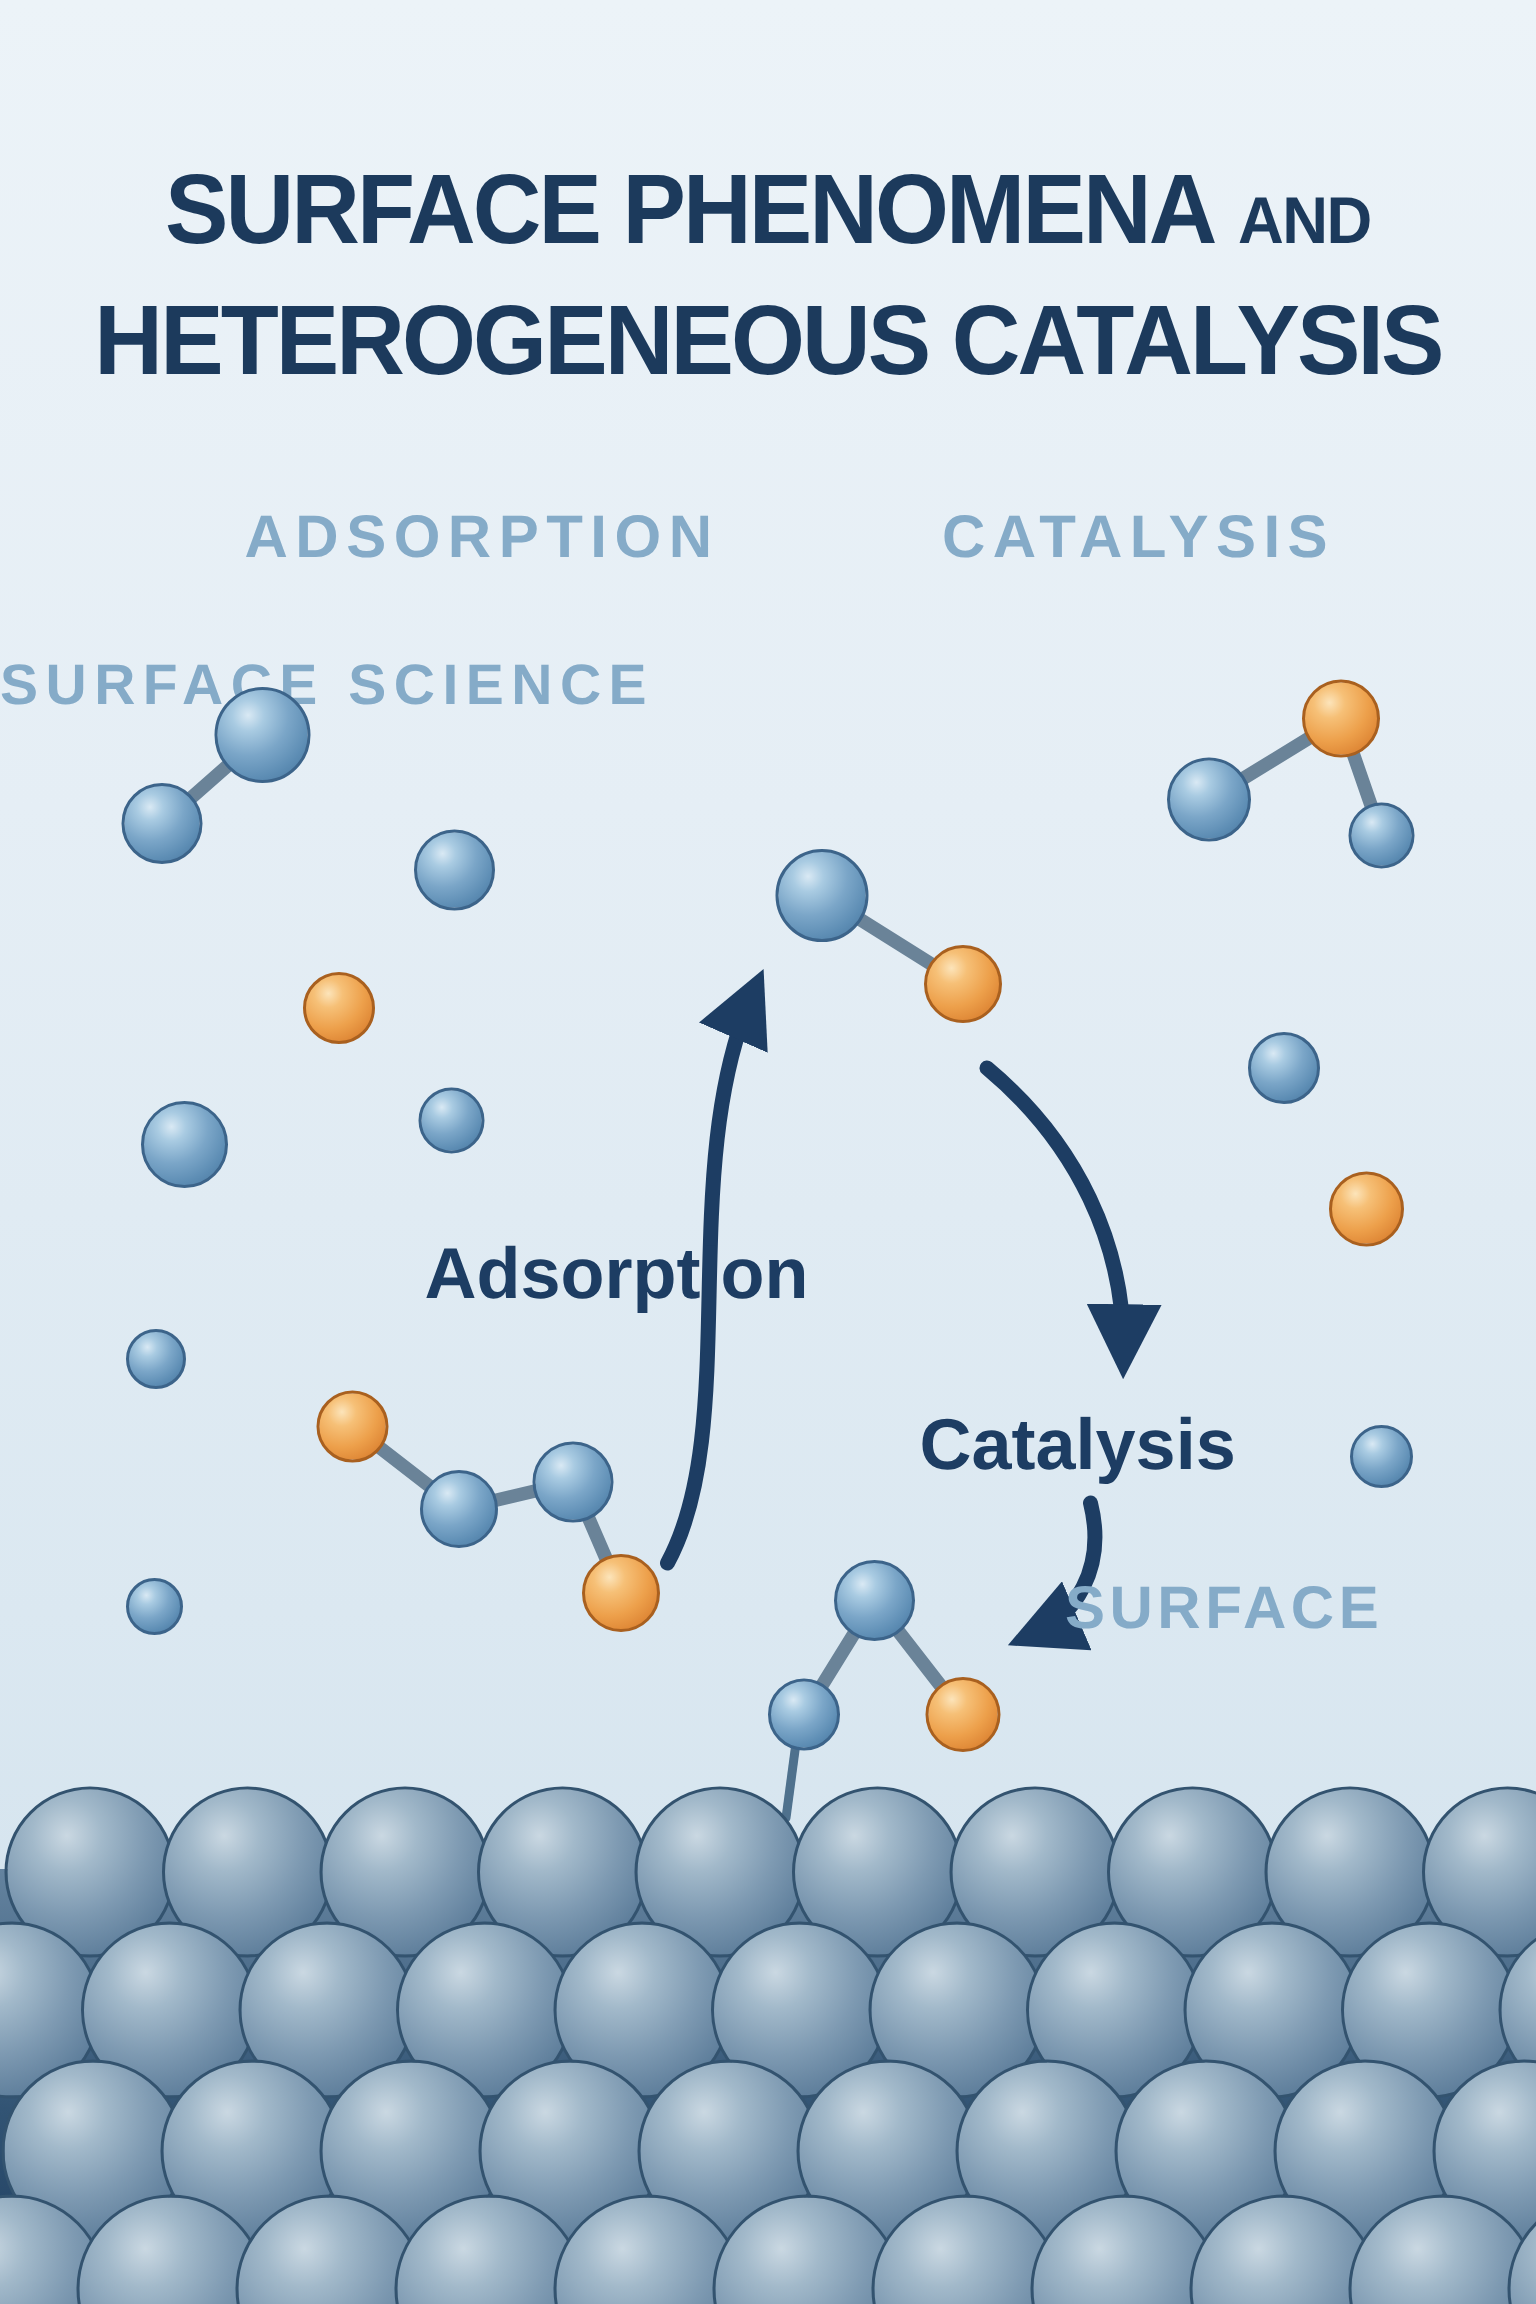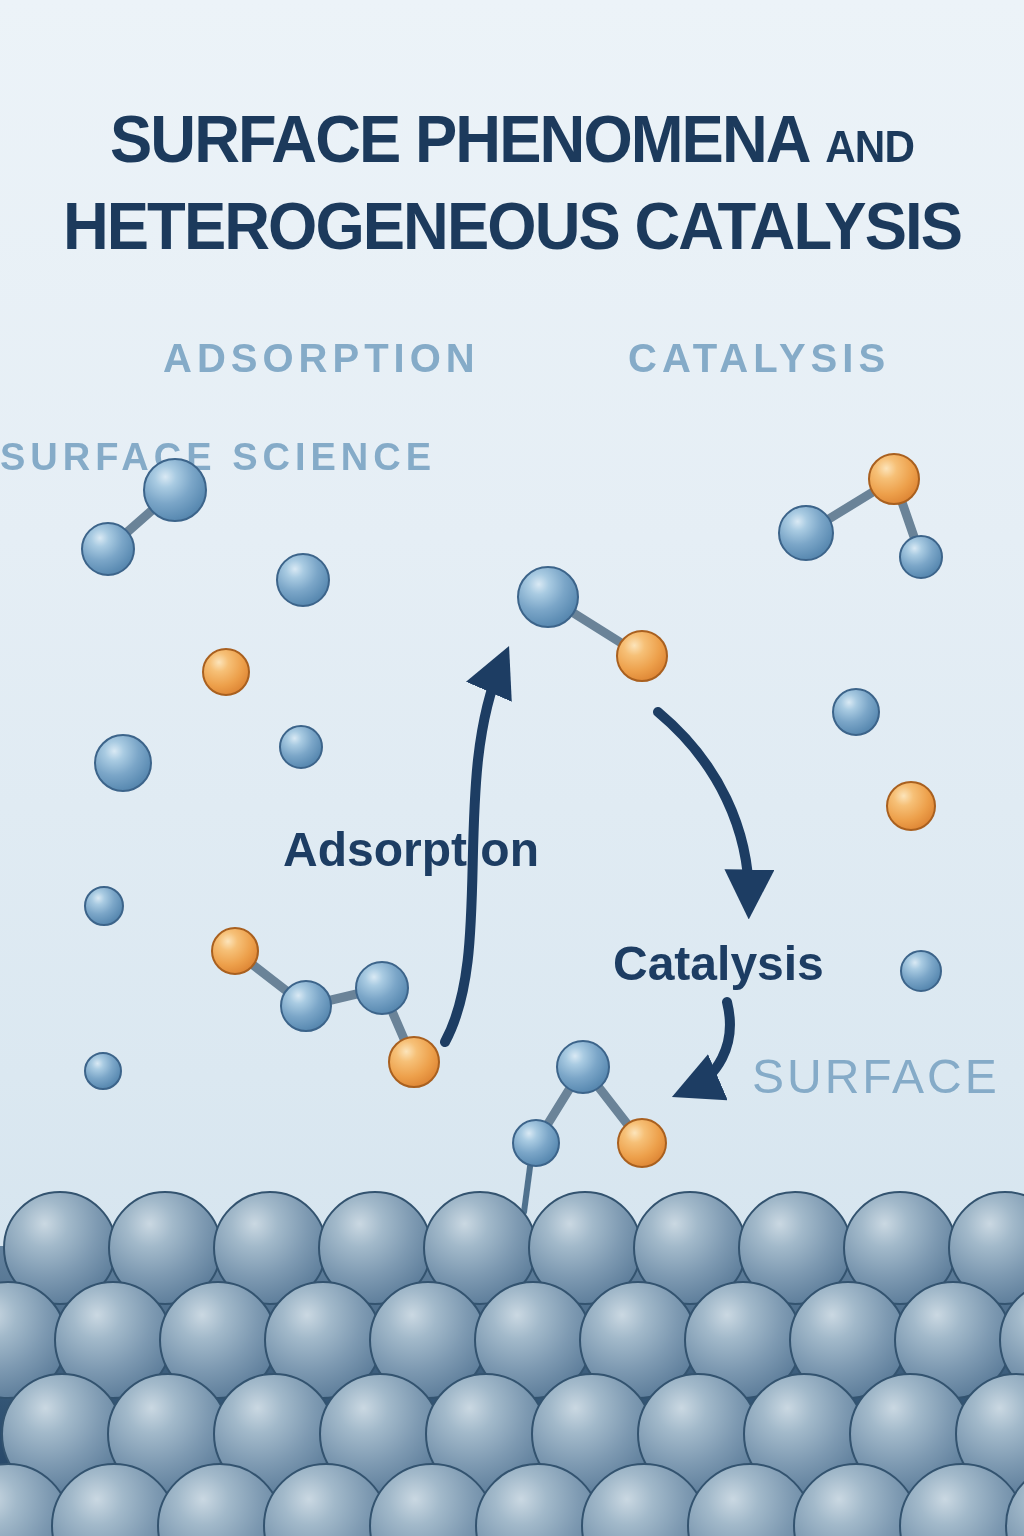--- a/index.html
+++ b/index.html
@@ -22,22 +22,22 @@
   #kw-adsorption { left:163px; top:336px; }
   #kw-catalysis  { left:628px; top:336px; }
   #kw-surface    { left:0; right:0; text-align:left; top:436px; font-size:38px; }
   .lbl {
     position:absolute; font-weight:700; color:var(--c-arrow,#1d3d63);
     font-size:48px; white-space:nowrap;
   }
   #lbl-adsorption { left:283px; top:822px; }
   #lbl-catalysis  { left:613px; top:936px; }
   #lbl-surfsci {
-    position:absolute; left:752px; top:1046px; font-weight:400;
-    color:var(--c-kw,#85abc8); font-size:48px; letter-spacing:3px; line-height:1.3;
+    position:absolute; left:710px; top:1046px; font-weight:700;
+    color:var(--c-kw,#85abc8); font-size:40px; letter-spacing:3px; line-height:1.3;
   }
   
   .layer { position:absolute; left:0; top:0; width:1024px; height:1536px; pointer-events:none; }
   
   .sphere { position:absolute; border-radius:50%; box-sizing:border-box; }
   .sphere.blue {
     background: radial-gradient(circle at 34% 28%, #d9e9f4 0%, #a9cbe2 18%, #7ba6c8 46%, #5d8db4 72%, #45739b 100%);
     border:2px solid #3c648a;
   }
   .sphere.orange {

